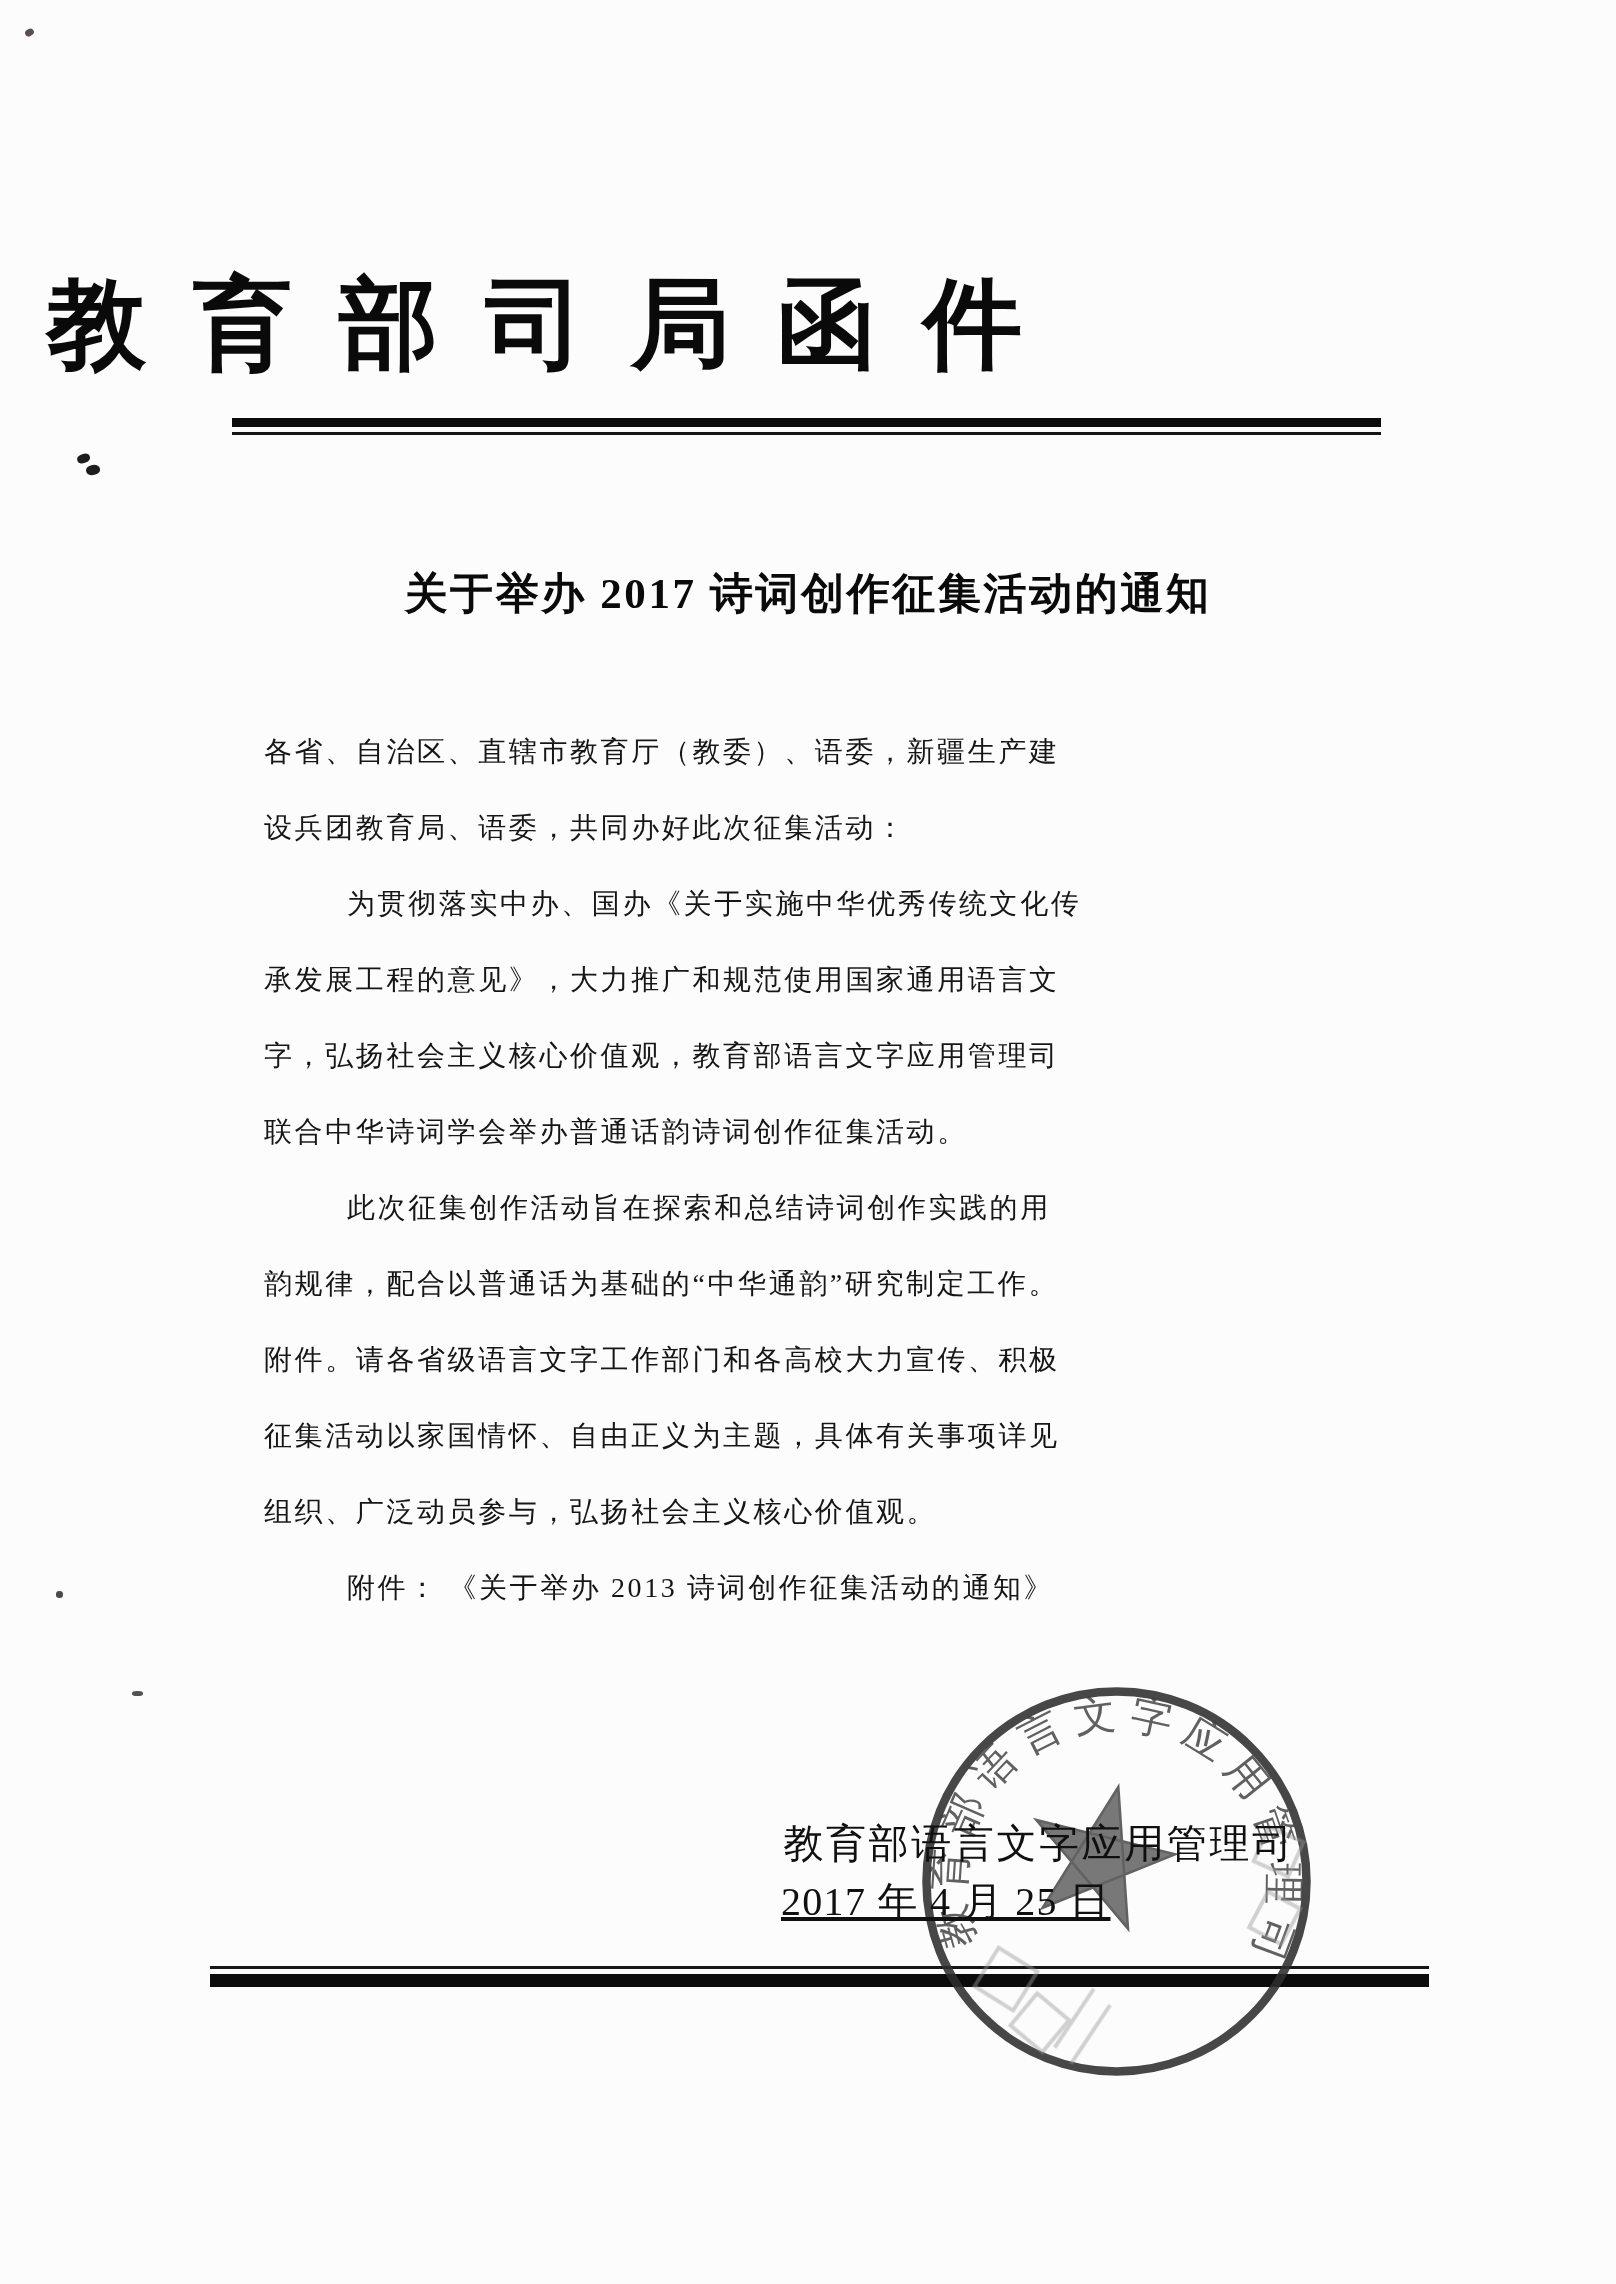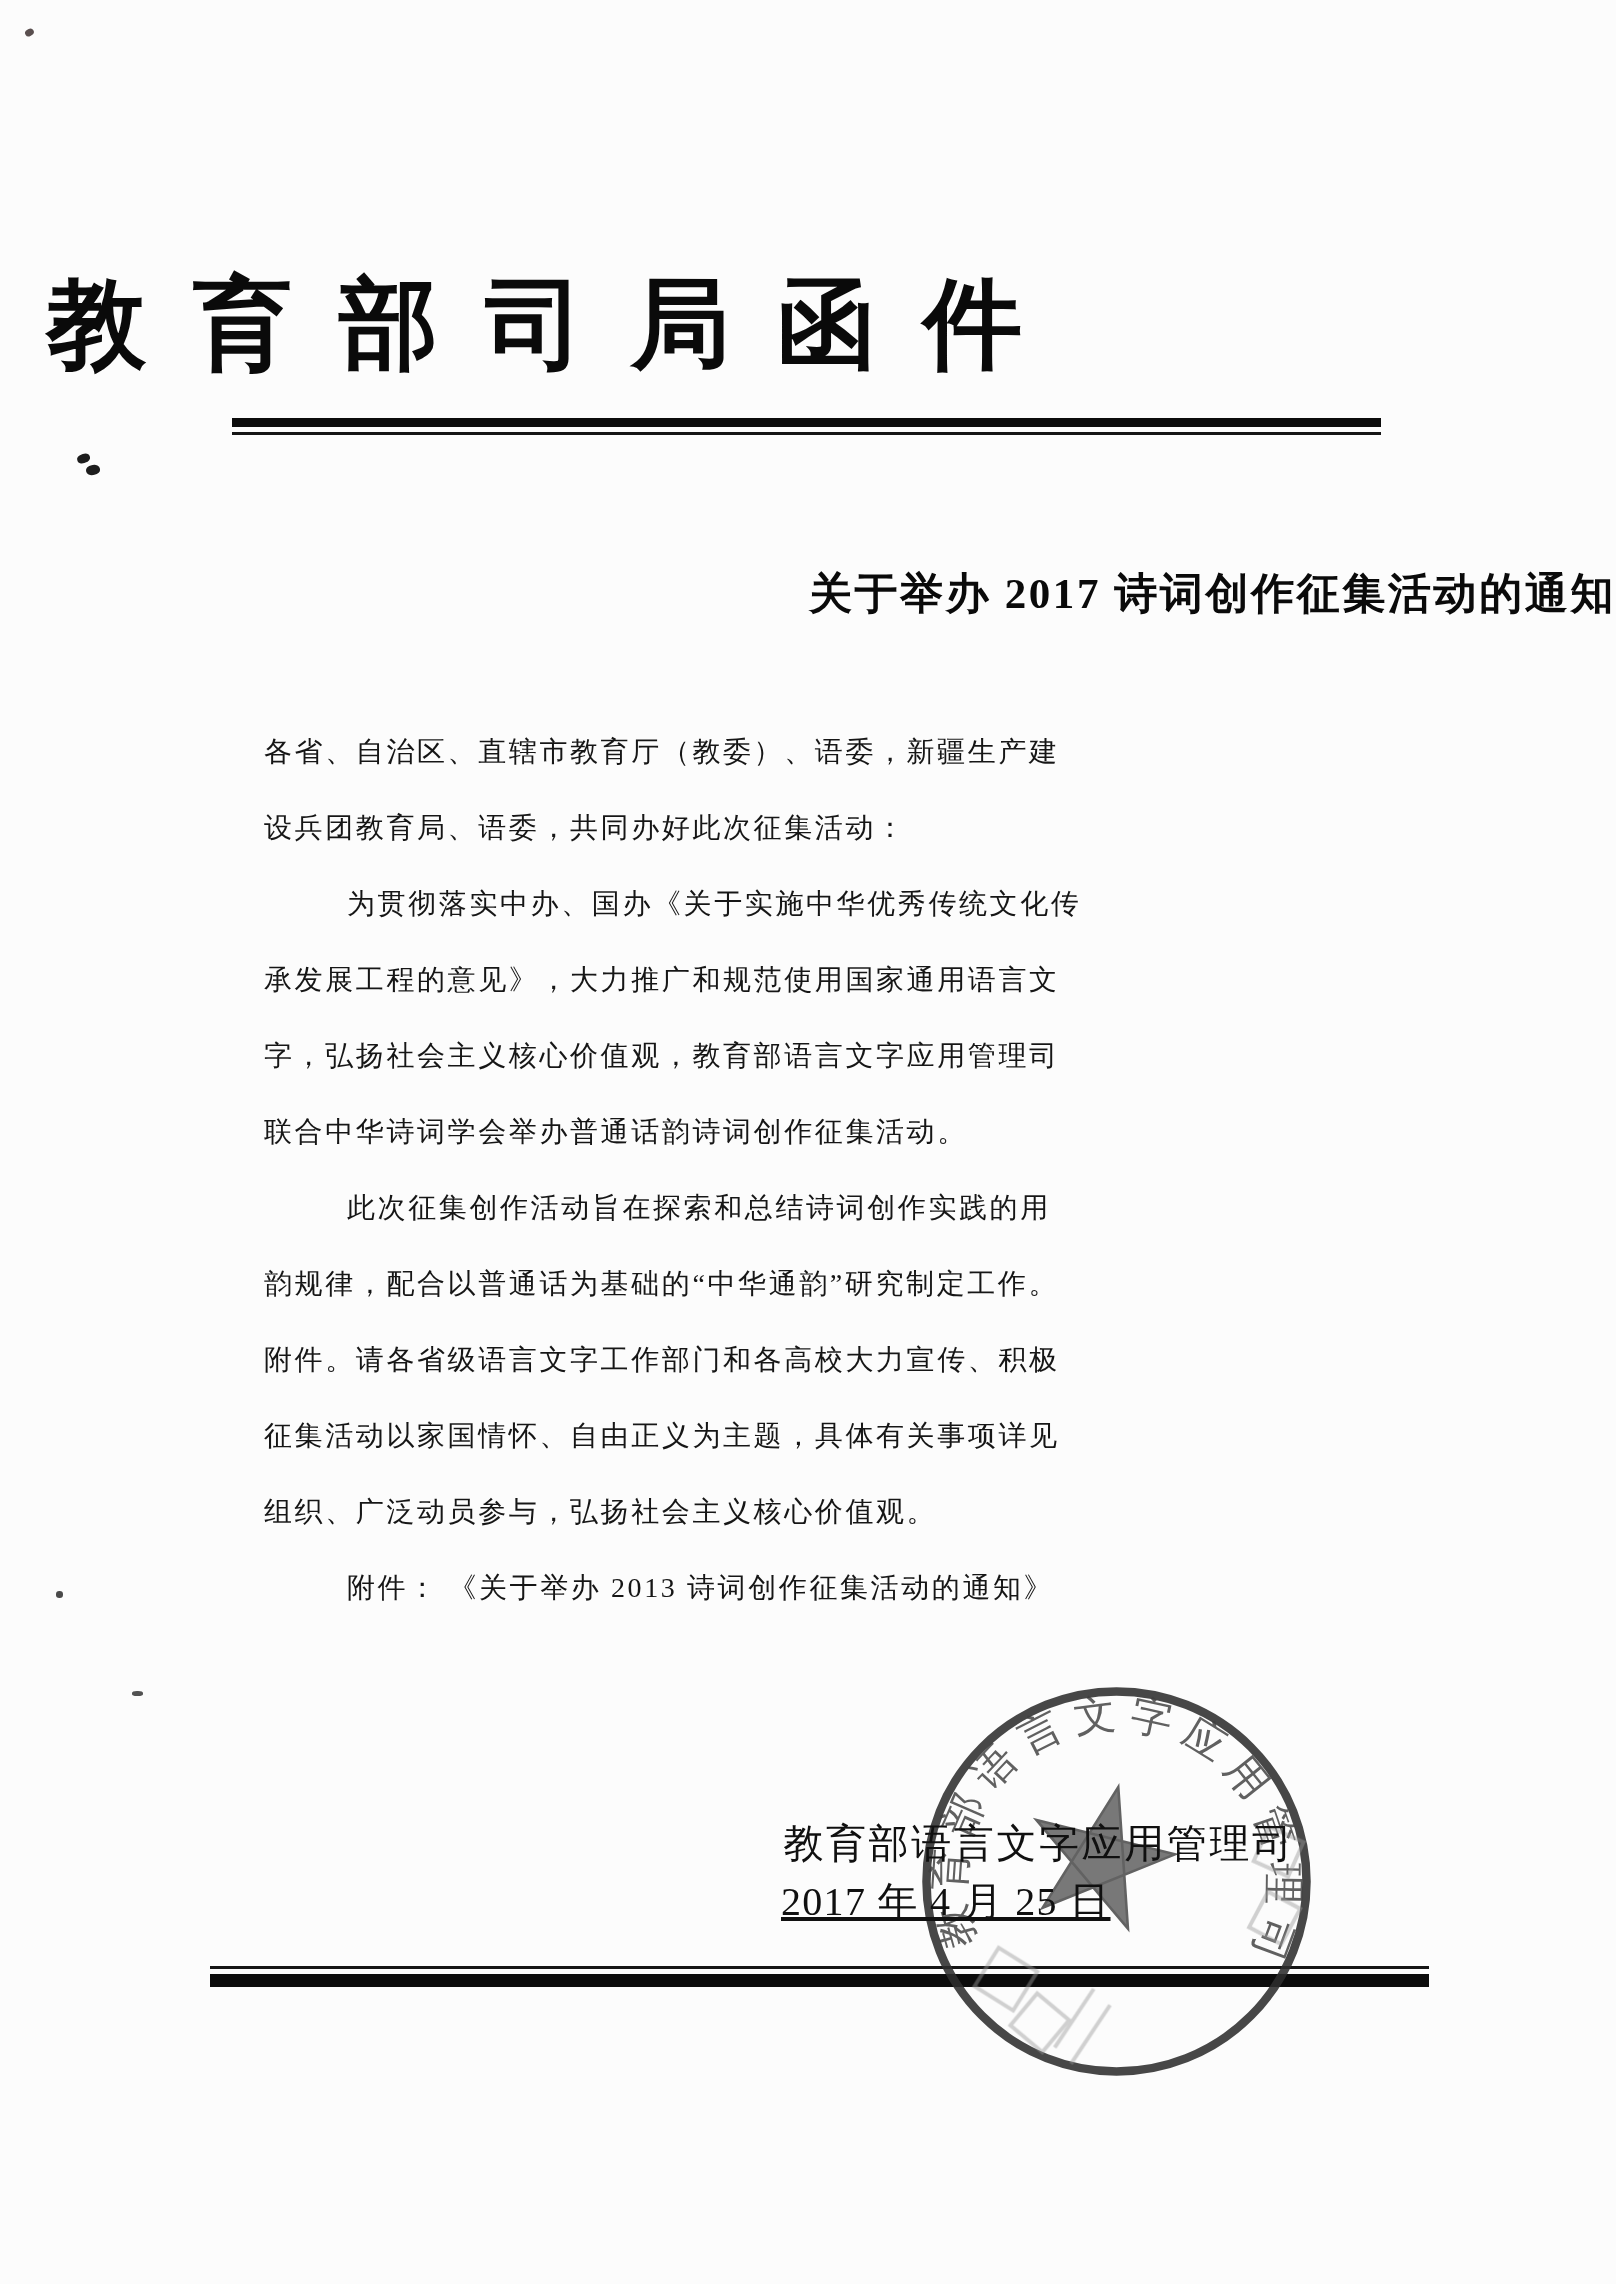--- a/index.html
+++ b/index.html
@@ -36,21 +36,21 @@
     font-size: 36px;
     letter-spacing: 2px;
     color: #101010;
     white-space: nowrap;
   }
 
   
   .doc-title {
     position: absolute;
     top: 565px; left: 0; width: 100%;
-    text-align: right;
+    text-align: center;
     font-size: 43px;
     font-weight: bold;
     letter-spacing: 2.6px;
     color: #0a0a0a;
     white-space: nowrap;
   }
 
   
   .body-text {
     position: absolute;

